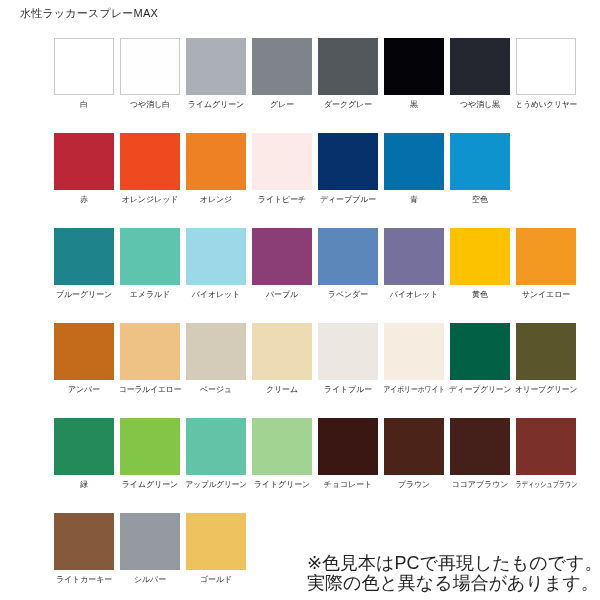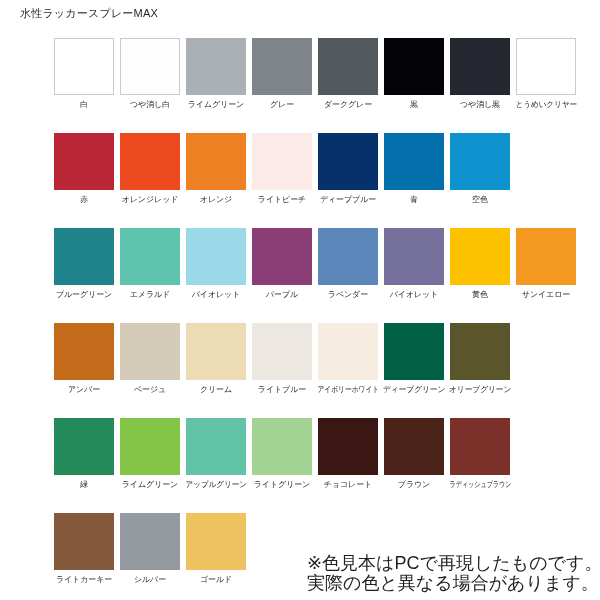--- a/index.html
+++ b/index.html
@@ -181,20 +181,24 @@
         <div class="swatch-chip" style="background: rgb(243, 152, 33);"></div>
         <div class="swatch-label">サンイエロー</div>
       </div>
     </div>
     <div class="swatch-row">
       <div class="swatch-cell">
         <div class="swatch-chip" style="background: rgb(196, 106, 27);"></div>
         <div class="swatch-label">アンバー</div>
       </div>
       <div class="swatch-cell">
+        <div class="swatch-chip" style="background: rgb(238, 193, 132);"></div>
+        <div class="swatch-label" style="transform: scaleX(0.969);">コーラルイエロー</div>
+      </div>
+      <div class="swatch-cell">
         <div class="swatch-chip" style="background: rgb(212, 203, 184);"></div>
         <div class="swatch-label">ベージュ</div>
       </div>
       <div class="swatch-cell">
         <div class="swatch-chip" style="background: rgb(237, 220, 179);"></div>
         <div class="swatch-label">クリーム</div>
       </div>
       <div class="swatch-cell">
         <div class="swatch-chip" style="background: rgb(236, 232, 225);"></div>
         <div class="swatch-label">ライトブルー</div>
@@ -229,20 +233,24 @@
         <div class="swatch-chip" style="background: rgb(163, 211, 146);"></div>
         <div class="swatch-label">ライトグリーン</div>
       </div>
       <div class="swatch-cell">
         <div class="swatch-chip" style="background: rgb(58, 23, 19);"></div>
         <div class="swatch-label">チョコレート</div>
       </div>
       <div class="swatch-cell">
         <div class="swatch-chip" style="background: rgb(76, 35, 25);"></div>
         <div class="swatch-label">ブラウン</div>
+      </div>
+      <div class="swatch-cell">
+        <div class="swatch-chip" style="background: rgb(69, 32, 26);"></div>
+        <div class="swatch-label">ココアブラウン</div>
       </div>
       <div class="swatch-cell">
         <div class="swatch-chip" style="background: rgb(123, 48, 41);"></div>
         <div class="swatch-label" style="transform: scaleX(0.765);">ラディッシュブラウン</div>
       </div>
     </div>
     <div class="swatch-row">
       <div class="swatch-cell">
         <div class="swatch-chip" style="background: rgb(133, 90, 60);"></div>
         <div class="swatch-label">ライトカーキー</div>

